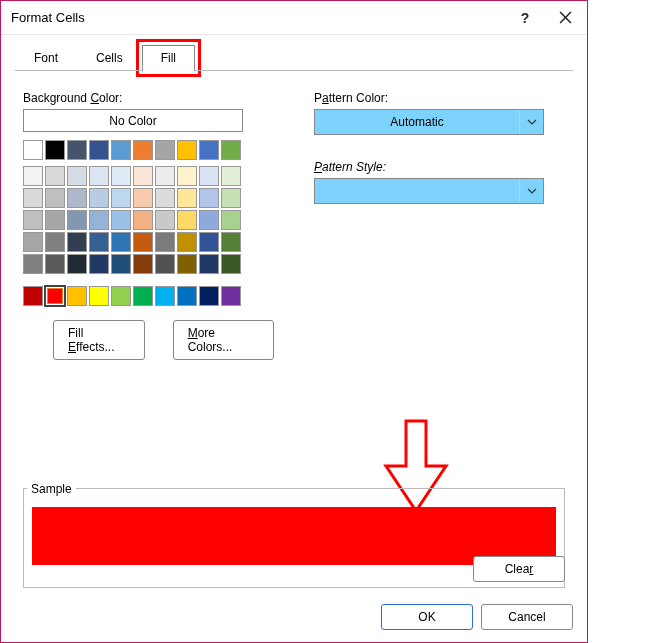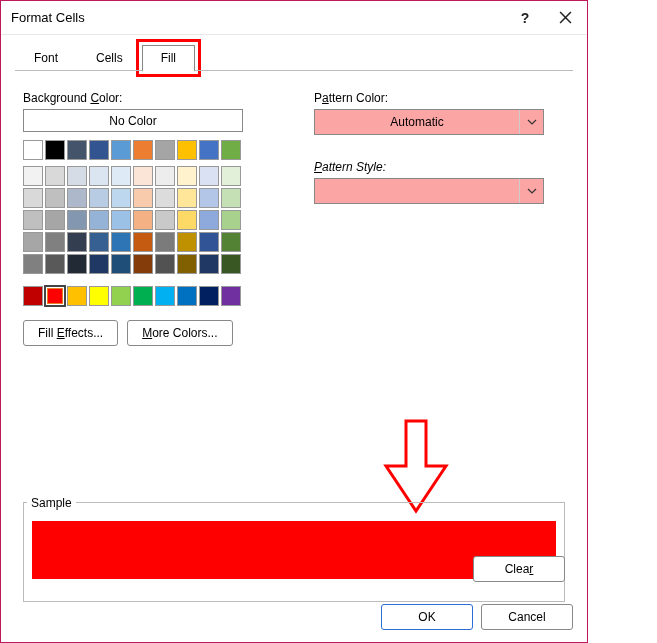--- a/index.html
+++ b/index.html
@@ -24,29 +24,29 @@
   .label { margin: 8px 0 4px 0; display:block; }
   .u { text-decoration: underline; }
 
   .nocolor { width: 220px; height:23px; border:1px solid #888; background:#fff; display:flex; align-items:center; justify-content:center; margin-bottom:6px;}
 
   .swatches { display:flex; flex-direction:column; gap:10px; }
   .sw { width:20px; height:20px; border:1px solid #999; }
   .sw.selected { outline:2px solid #444; outline-offset:-1px; border:2px solid #fff; box-shadow:0 0 0 1px #e67e22 inset, 0 0 0 1px #333;}
   .row10 { display:grid; grid-template-columns: repeat(10,20px); gap:2px; margin-top:2px;}
 
-  .btnrow { display:flex; gap:9px; margin-top:14px;}
+  .btnrow { display:flex; gap:28px; margin-top:14px;margin-left:30px;}
   .btn { border:1px solid #888; background:#fff; padding:5px 14px; border-radius:3px; cursor:default; }
 
-  .combo { width:230px; height:26px; border:1px solid #888; display:flex; align-items:center; position:relative; background:#fca5a5;}
+  .combo { width:230px; height:26px; border:1px solid #888; display:flex; align-items:center; position:relative; background:#7dd3fc;}
   .combo .val { flex:1; text-align:center; }
   .combo .arrow { width:24px; height:100%; border-left:1px solid #ccc; display:flex; align-items:center; justify-content:center;}
   .chev { width:10px; height:6px; }
 
-  .sample-fieldset { position:absolute; left:22px; right:22px; bottom:4px; }
+  .sample-fieldset { position:absolute; left:22px; right:22px; bottom:18px; }
   .sample-label { position:relative; top:8px; left:4px; background:#fff; padding:0 4px; display:inline-block; }
   .sample-box { border:1px solid #bbb; padding:18px 8px 22px 8px; }
   .sample-preview { height:58px; background:#ff0000; }
 
   .footer { position:absolute; right:14px; bottom:12px; display:flex; gap:8px; }
   .clear-wrap { position:absolute; right:22px; bottom:60px; }
   .fbtn { border:1px solid #888; background:#fff; padding:5px 18px; width:92px; border-radius:3px; text-align:center; cursor:default;}
   .fbtn.ok { border:1px solid #2a6fd6; }
 
   .bigarrow { position:absolute; left:370px; top:345px; pointer-events:none; }

